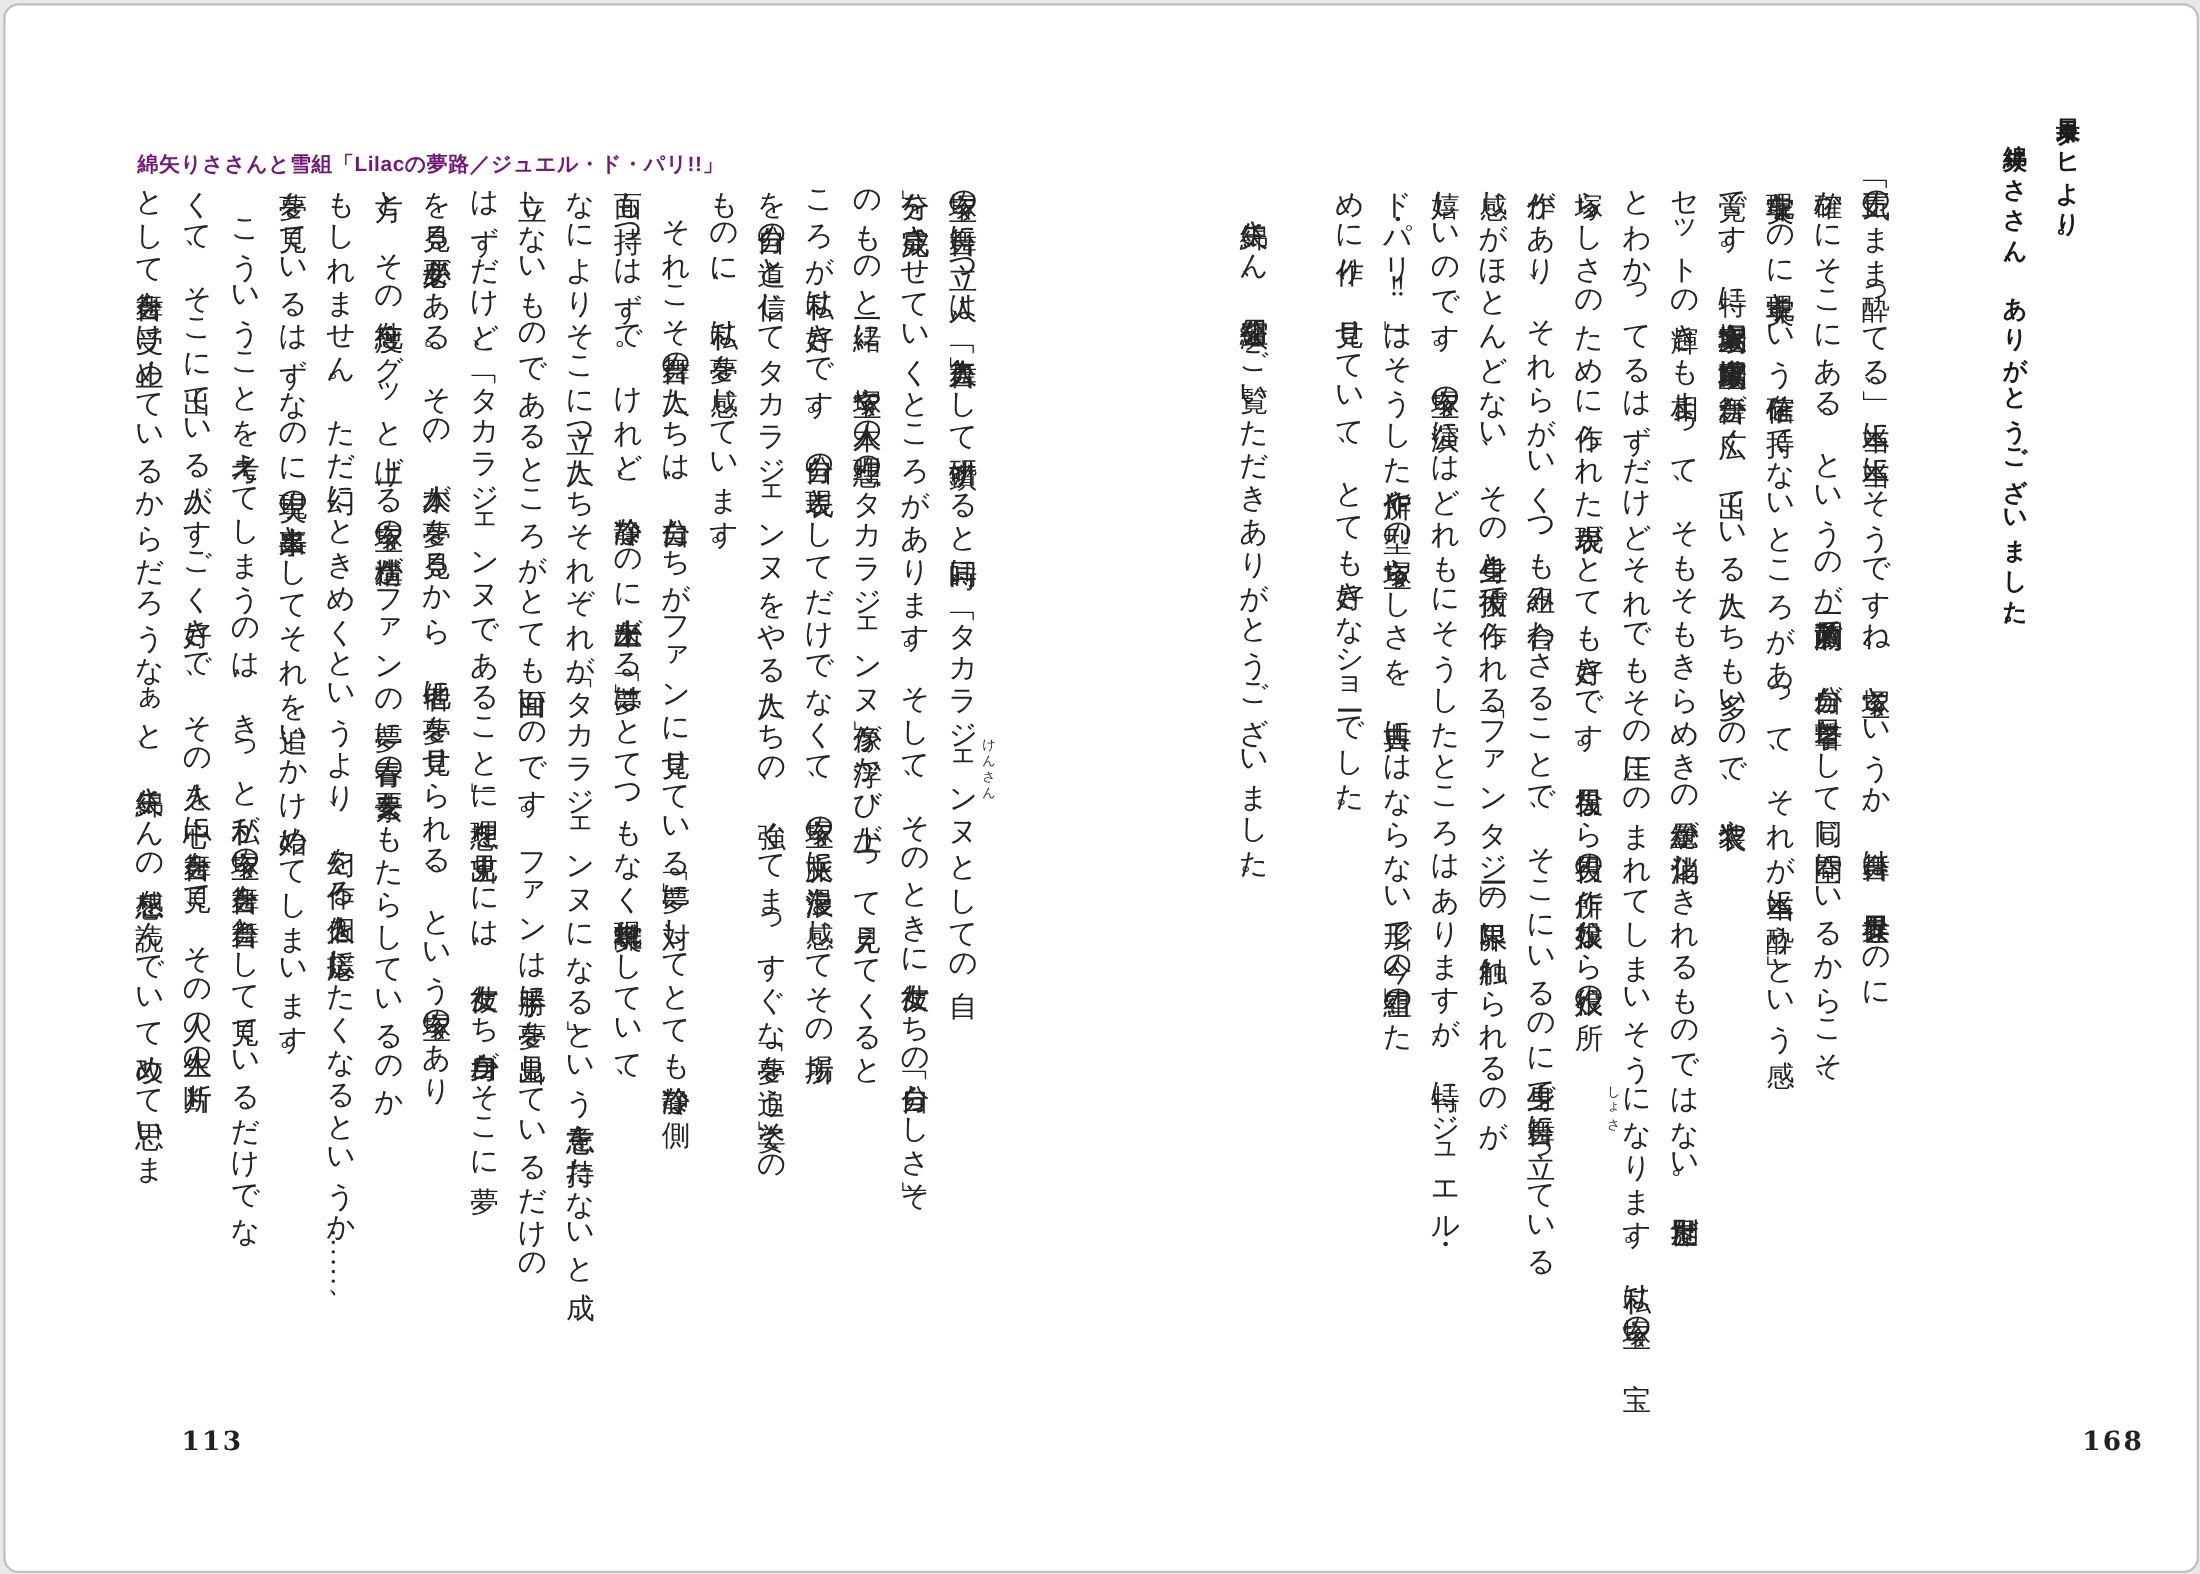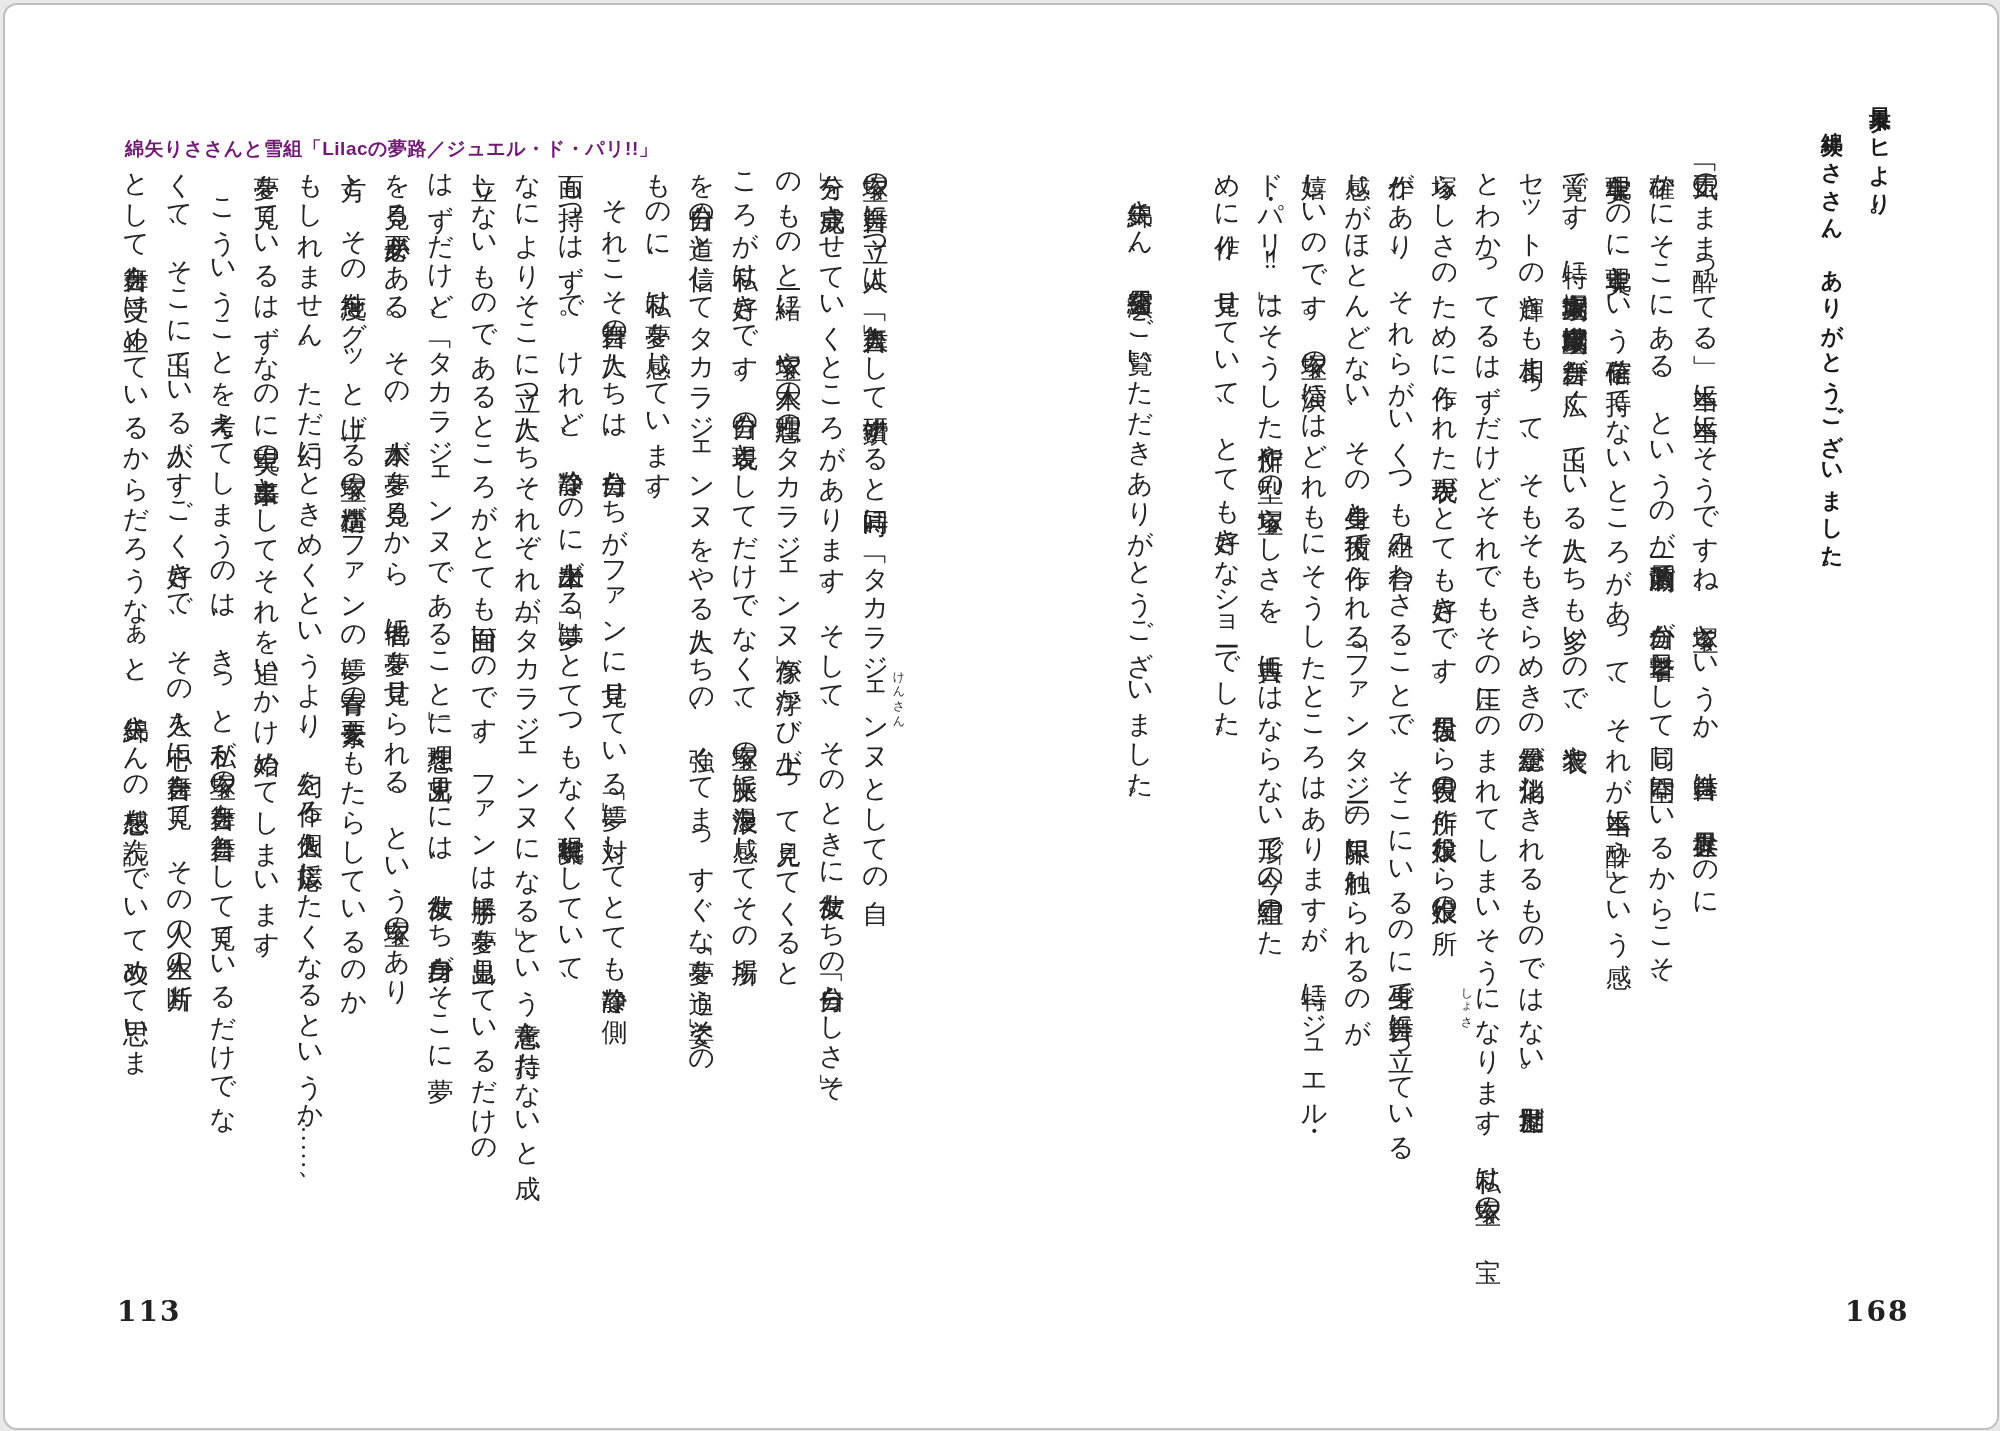--- a/index.html
+++ b/index.html
@@ -17,21 +17,21 @@
         font-size:22px;line-height:26px;letter-spacing:2.5px;color:#1c1c1c;white-space:nowrap;}
   
   .running-header{position:absolute;left:120px;top:94px;
         font-family:"Liberation Sans","DejaVu Sans",sans-serif;font-weight:700;
         font-size:19px;letter-spacing:0.5px;color:#701a75;margin-top:37px;}
   
   .furigana{position:absolute;writing-mode:vertical-rl;text-orientation:upright;
         font-family:"Liberation Serif","DejaVu Serif",serif;
         font-size:12px;line-height:12px;letter-spacing:1px;color:#2e2e2e;}
   .page-number{position:absolute;font-family:"DejaVu Serif","Liberation Serif",serif;
-        font-weight:700;font-size:28px;letter-spacing:2px;color:#222;}
+        font-weight:700;font-size:24px;letter-spacing:2px;color:#222;margin-left:48px;}
   #page-number-left{left:112px;top:1290px;}
   #page-number-right{left:1840px;top:1290px;}
 </style>
 </head>
 <body>
 
 <div id="stage">
   <div class="spread">
 
     <div>

